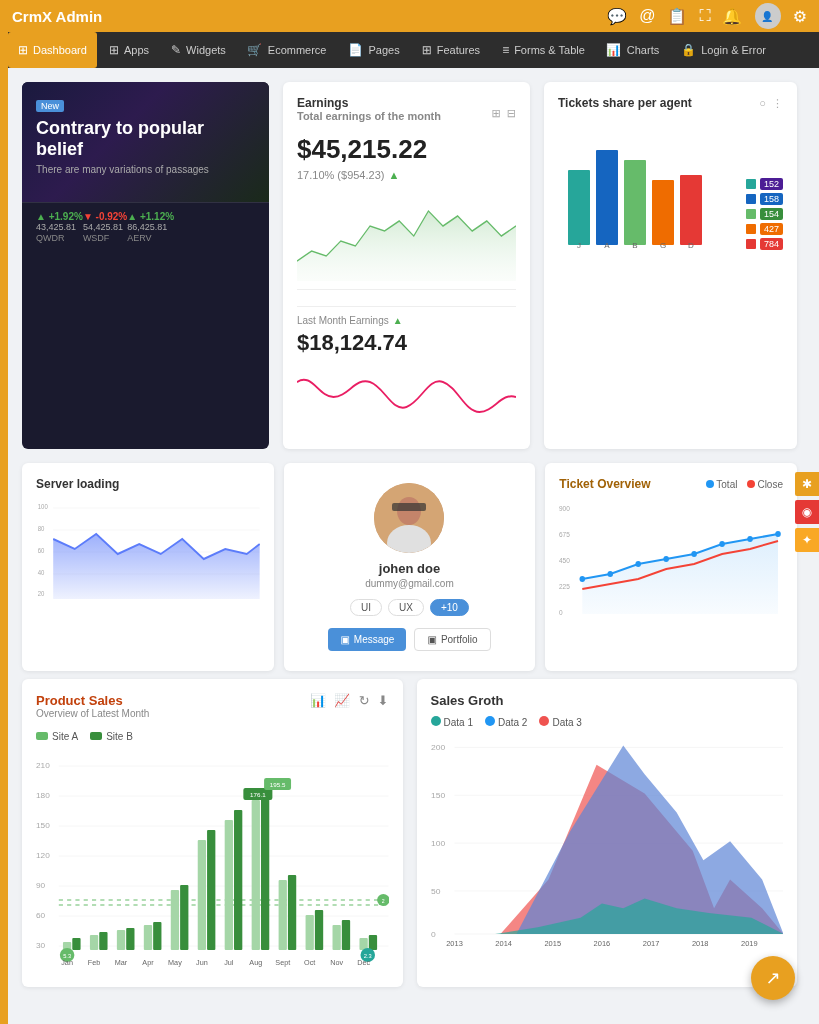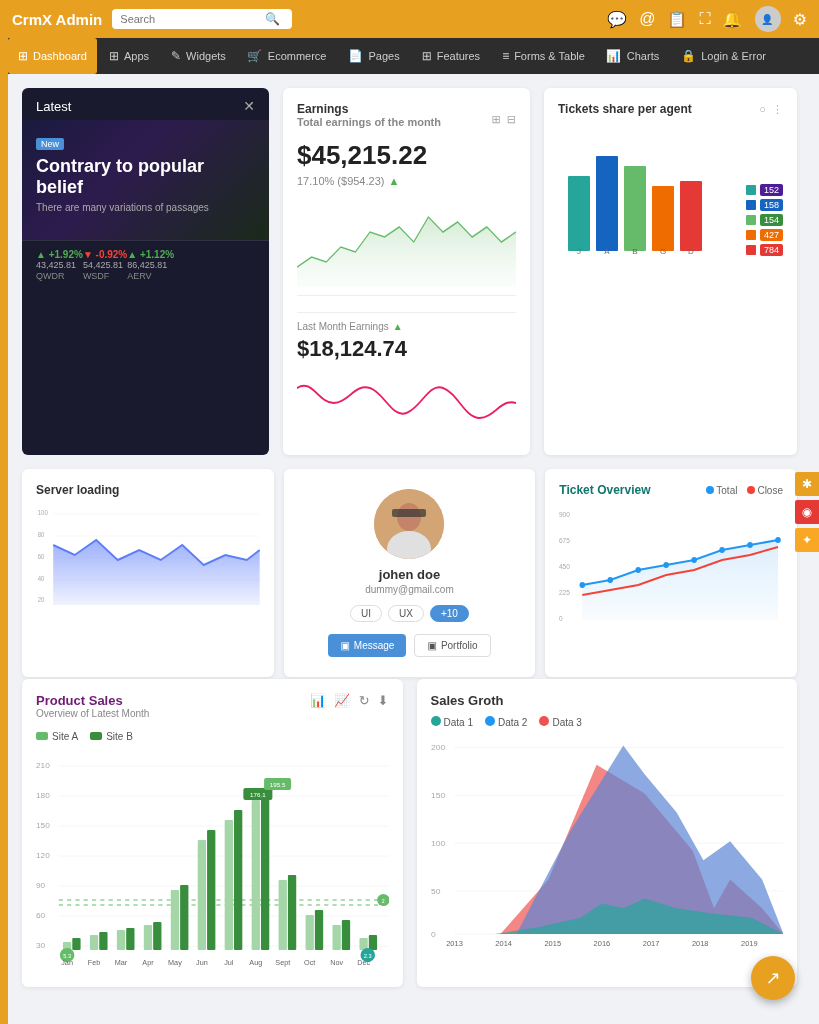--- a/index.html
+++ b/index.html
@@ -1,19 +1,19 @@
 <!DOCTYPE html>
 <html><head>
   <meta charset="utf-8">
   <style>
     * { box-sizing: border-box; margin: 0; padding: 0; }
     body { font-family: 'Segoe UI', Arial, sans-serif; background: #f0f2f5; font-size: 12px; overflow-x: hidden; }
 
     
-    .top-bar { background: #e8a020; display: flex; align-items: center; padding: 0 12px; height: 38px; gap: 10px; }
+    .top-bar { background: #e8a020; display: flex; align-items: center; padding: 0 12px; height: 32px; gap: 10px; }
     .brand { color: white; font-weight: bold; font-size: 15px; white-space: nowrap; }
     .search-box { background: white; border-radius: 4px; display: flex; align-items: center; padding: 3px 8px; gap: 5px; flex: 0 0 180px; }
     .search-box input { border: none; outline: none; font-size: 11px; width: 140px; }
     .top-icons { margin-left: auto; display: flex; align-items: center; gap: 12px; color: white; font-size: 16px; }
     .avatar-circle { width: 26px; height: 26px; border-radius: 50%; background: #ccc; overflow: hidden; display: flex; align-items: center; justify-content: center; font-size: 10px; }
 
     
     .nav-bar { background: #2d2d2d; display: flex; align-items: center; padding: 0 8px; height: 36px; gap: 2px; }
     .nav-item { color: #ccc; padding: 0 10px; height: 36px; display: flex; align-items: center; gap: 5px; font-size: 11px; cursor: pointer; white-space: nowrap; }
     .nav-item.active { background: #e8a020; color: white; border-radius: 3px; }
@@ -75,21 +75,21 @@
     .action-btn { display: flex; align-items: center; gap: 4px; padding: 5px 12px; border-radius: 4px; font-size: 10px; cursor: pointer; border: none; }
     .action-btn.message { background: #4a90d9; color: white; }
     .action-btn.portfolio { background: white; color: #555; border: 1px solid #ddd; }
 
     
     .ticket-overview-header { display: flex; justify-content: space-between; align-items: center; margin-bottom: 8px; }
     .ticket-legend { display: flex; gap: 10px; font-size: 10px; color: #666; align-items: center; }
     .legend-circle { width: 8px; height: 8px; border-radius: 50%; display: inline-block; margin-right: 2px; }
     .ticket-chart-svg { width: 100%; height: 120px; }
     .product-header { margin-bottom: 4px; }
-    .product-title { font-size: 13px; font-weight: bold; color: #701a75; }
+    .product-title { font-size: 13px; font-weight: bold; color: #c2410c; }
     .product-sub { font-size: 10px; color: #888; }
     .chart-toolbar { display: flex; gap: 8px; align-items: center; justify-content: flex-end; color: #888; font-size: 13px; }
     .bar-legend { display: flex; gap: 12px; font-size: 10px; color: #555; margin-bottom: 8px; align-items: center; }
     .bar-legend-dot { width: 12px; height: 8px; border-radius: 2px; display: inline-block; margin-right: 4px; }
     .product-chart-svg { width: 100%; height: 220px; }
     .sales-growth-title { font-size: 13px; font-weight: bold; color: #333; margin-bottom: 8px; }
     .growth-legend { display: flex; gap: 12px; font-size: 10px; color: #555; margin-bottom: 8px; align-items: center; }
     .growth-chart-svg { width: 100%; height: 220px; }
 
     
@@ -111,24 +111,20 @@
 
     .icon-sm { font-size: 11px; color: #aaa; cursor: pointer; }
   </style>
 </head>
 <body>
 
 <div class="left-accent"></div>
 
 <div class="top-bar">
   <span class="brand">CrmX Admin</span>
-  <div class="search-box">
-    <input type="text" placeholder="Search" style="">
-    <span>🔍</span>
-  </div>
   <div class="top-icons">
     <span>💬</span>
     <span>@</span>
     <span>📋</span>
     <span>⛶</span>
     <span>🔔</span>
     <div class="avatar-circle">👤</div>
     <span>⚙</span>
   </div>
 </div>
@@ -170,26 +166,20 @@
     <span class="nav-icon">🔒</span>
     <span>Login &amp; Error</span>
   </div>
 </div>
 
 <div style="padding: 14px 22px 14px 22px; background: #f0f2f5;">
 
   <div style="display: grid; grid-template-columns: 1fr 1fr 1fr; gap: 14px; margin-bottom: 14px;">
 
     <div class="latest-card">
-      <div class="latest-header">
-        <span class="latest-title">Latest</span>
-        <div class="latest-controls">
-          <span>✕</span>
-        </div>
-      </div>
       <div class="latest-bg">
         <div class="new-badge">New</div>
         <div class="latest-headline">Contrary to popular belief</div>
         <div class="latest-sub">There are many variations of passages</div>
       </div>
       <div class="ticker-row">
         <div class="ticker-item">
           <span class="ticker-value up">▲ +1.92%</span>
           <span class="ticker-price">43,425.81</span>
           <span class="ticker-label">QWDR</span>
@@ -295,21 +285,21 @@
           <div class="legend-item">
             <div class="legend-dot" style="background:#e53935;"></div>
             <span style="background:#e53935;color:white;padding:1px 4px;border-radius:2px;font-size:9px;">784</span>
           </div>
         </div>
       </div>
     </div>
 
   </div>
 
-  <div style="display: grid; grid-template-columns: 1fr 1fr 1fr; gap: 10px; margin-bottom: 2px;">
+  <div style="display: grid; grid-template-columns: 1fr 1fr 1fr; gap: 10px; margin-bottom: 8px;">
 
     <div class="card">
       <div class="server-title">Server loading</div>
       <svg class="server-chart-svg" viewBox="0 0 260 100" preserveAspectRatio="none">
         <defs>
           <linearGradient id="sg" x1="0" y1="0" x2="0" y2="1">
             <stop offset="0%" stop-color="#5c7cfa" stop-opacity="0.6"></stop>
             <stop offset="100%" stop-color="#5c7cfa" stop-opacity="0.1"></stop>
           </linearGradient>
         </defs>
@@ -360,21 +350,21 @@
         </button>
         <button class="action-btn portfolio">
           <span>▣</span>
           <span>Portfolio</span>
         </button>
       </div>
     </div>
 
     <div class="card">
       <div class="ticket-overview-header">
-        <span style="font-size:12px;font-weight:bold;color:#0f766e;">Ticket Overview</span>
+        <span style="font-size:12px;font-weight:bold;color:#a16207;">Ticket Overview</span>
         <div class="ticket-legend">
           <span><span class="legend-circle" style="background:#2196F3;"></span>Total</span>
           <span><span class="legend-circle" style="background:#f44336;"></span>Close</span>
         </div>
       </div>
       <svg class="ticket-chart-svg" viewBox="0 0 240 120" preserveAspectRatio="none">
         <defs>
           <linearGradient id="tg" x1="0" y1="0" x2="0" y2="1">
             <stop offset="0%" stop-color="#bbdefb" stop-opacity="0.5"></stop>
             <stop offset="100%" stop-color="#bbdefb" stop-opacity="0.1"></stop>

